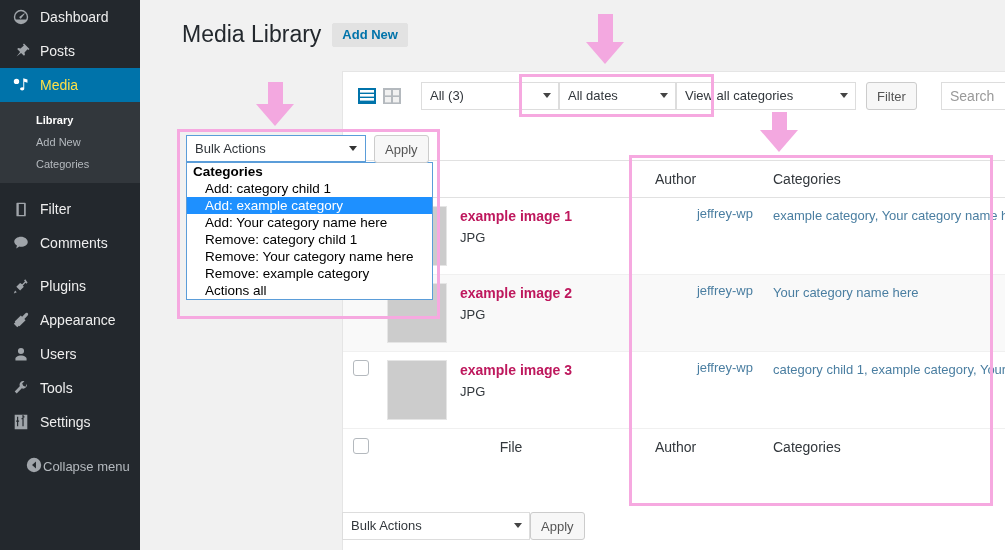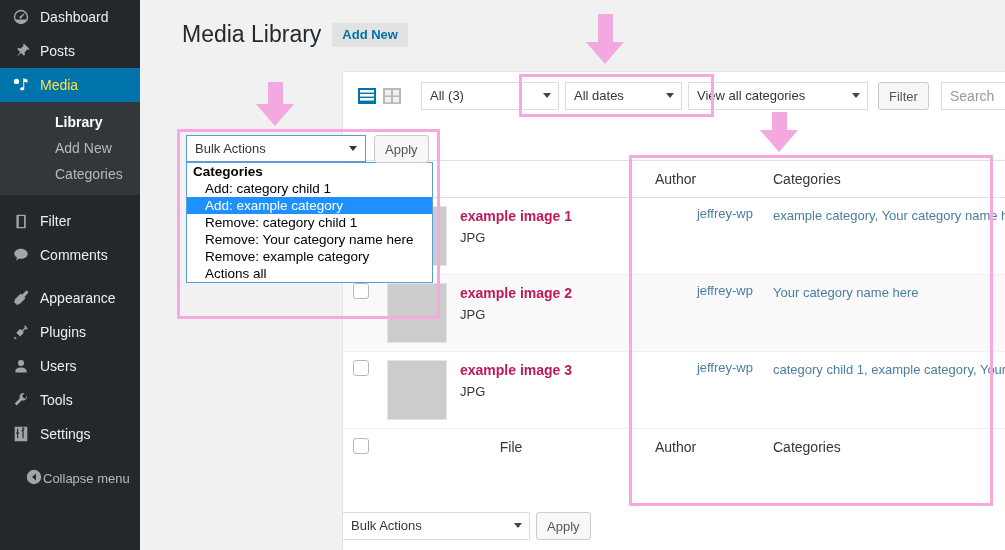--- a/index.html
+++ b/index.html
@@ -39,22 +39,22 @@
   .menu-item.current::after {
     content:""; position:absolute; right:-8px; top:50%;
     margin-top:-8px; width:0; height:0;
     border-top:8px solid transparent;
     border-bottom:8px solid transparent;
     border-right:8px solid #f1f1f1;
   }
   .menu-sep { height:9px; }
   .submenu { background:#32373c; padding:7px 0 8px 0; }
   .submenu .sub-item {
-    display:block; padding:5px 0 5px 55px;
-    color:#b4b9be; font-size:14px;
+    display:block; padding:5px 0 5px 36px;
+    color:#b4b9be; font-size:11px;
   }
   .submenu .sub-item.current { color:#fff; font-weight:bold; }
   .collapse-row {
     display:flex; align-items:center; height:34px;
     padding-left:25px; margin-top:10px;
     color:#b4b9be; font-size:13px;
   }
   .collapse-row .mi-icon { color:#a0a5aa; }
 
   
@@ -93,21 +93,21 @@
   .view-switch { display:flex; align-items:center; margin-right:14px; }
   .vs-btn { width:20px; height:20px; margin-right:5px; display:block; }
   select.wp-select {
     -webkit-appearance:none; appearance:none;
     background:#fff; border:1px solid #ddd; border-radius:0;
     height:28px; font-size:13px; color:#32373c;
     font-family:"Liberation Sans", sans-serif;
     padding:0 24px 0 8px; margin-right:6px;
     line-height:26px;
   }
-  .select-wrap { position:relative; display:inline-block; margin-right:6px; }
+  .select-wrap { position:relative; display:inline-block; }
   .select-wrap select.wp-select { margin-right:0; }
   .select-wrap .caret {
     position:absolute; right:8px; top:11px;
     width:0; height:0; pointer-events:none;
     border-left:4px solid transparent;
     border-right:4px solid transparent;
     border-top:5px solid #444;
   }
   .btn-secondary {
     background:#f7f7f7; border:1px solid #ccc;
@@ -300,33 +300,33 @@
         </svg>
     </span>
     <span>Comments</span>
   </div>
 
   <div class="menu-sep"></div>
 
   <div class="menu-item">
     <span class="mi-icon">
       <svg width="18" height="18" viewBox="0 0 20 20" fill="currentColor">
+          <path d="M14.7 2.6l-1.3 1.3 1 1-3.1 3.1L9 6.7 4.8 10.9l4.2 4.2 4.2-4.2-1.3-1.3 3.1-3.1 1 1 1.3-1.3-2.6-3.6zM3.4 15.1L2 18.4l3.3-1.4-1.9-1.9z"></path>
+        </svg>
+    </span>
+    <span>Plugins</span>
+  </div>
+
+  <div class="menu-item">
+    <span class="mi-icon">
+      <svg width="18" height="18" viewBox="0 0 20 20" fill="currentColor">
           <path d="M17.5 2.6c-.9-.9-2-.6-2.8.2l-3.5 3.5-1.4-1.4L3 11.7l.7.7L2 14.1l3.9 3.9 1.7-1.7.7.7 6.8-6.8-1.4-1.4 3.5-3.5c.8-.8 1.1-1.9.3-2.7z"></path>
         </svg>
     </span>
     <span>Appearance</span>
-  </div>
-
-  <div class="menu-item">
-    <span class="mi-icon">
-      <svg width="18" height="18" viewBox="0 0 20 20" fill="currentColor">
-          <path d="M14.7 2.6l-1.3 1.3 1 1-3.1 3.1L9 6.7 4.8 10.9l4.2 4.2 4.2-4.2-1.3-1.3 3.1-3.1 1 1 1.3-1.3-2.6-3.6zM3.4 15.1L2 18.4l3.3-1.4-1.9-1.9z"></path>
-        </svg>
-    </span>
-    <span>Plugins</span>
   </div>
 
   <div class="menu-item">
     <span class="mi-icon">
       <svg width="18" height="18" viewBox="0 0 20 20" fill="currentColor">
           <path d="M10 10a3.4 3.4 0 100-6.8A3.4 3.4 0 0010 10zm0 1.6c-3.2 0-6.2 1.6-6.2 3.5v2.2h12.4v-2.2c0-1.9-3-3.5-6.2-3.5z"></path>
         </svg>
     </span>
     <span>Users</span>
   </div>
@@ -544,20 +544,21 @@
 <div class="bulk-select-box">
   <span>Bulk Actions</span>
   <span class="caret2"></span>
 </div>
 <button class="btn-secondary apply-top">Apply</button>
 
 <div class="dropdown-open">
   <div class="dd-group">Categories</div>
   <div class="dd-item">Add: category child 1</div>
   <div class="dd-item selected">Add: example category</div>
+  <div class="dd-item">Add: Your category name here</div>
   <div class="dd-item">Remove: category child 1</div>
   <div class="dd-item">Remove: Your category name here</div>
   <div class="dd-item">Remove: example category</div>
   <div class="dd-item">Actions all</div>
 </div>
 
 <div class="anno anno-box" style="left:519px; top:74px; width:195px; height:43px;"></div>
 
 <div class="anno anno-box" style="left:177px; top:129px; width:263px; height:190px;"></div>
 

